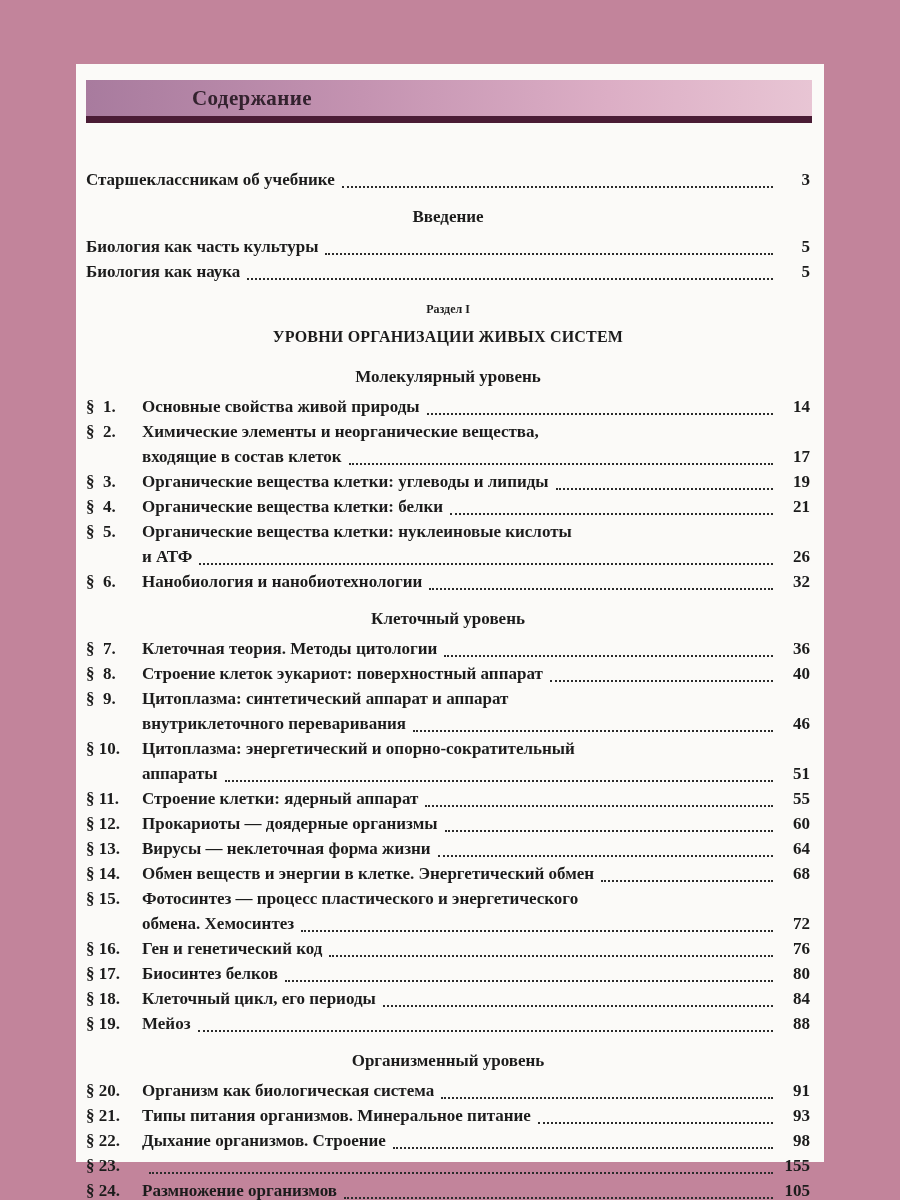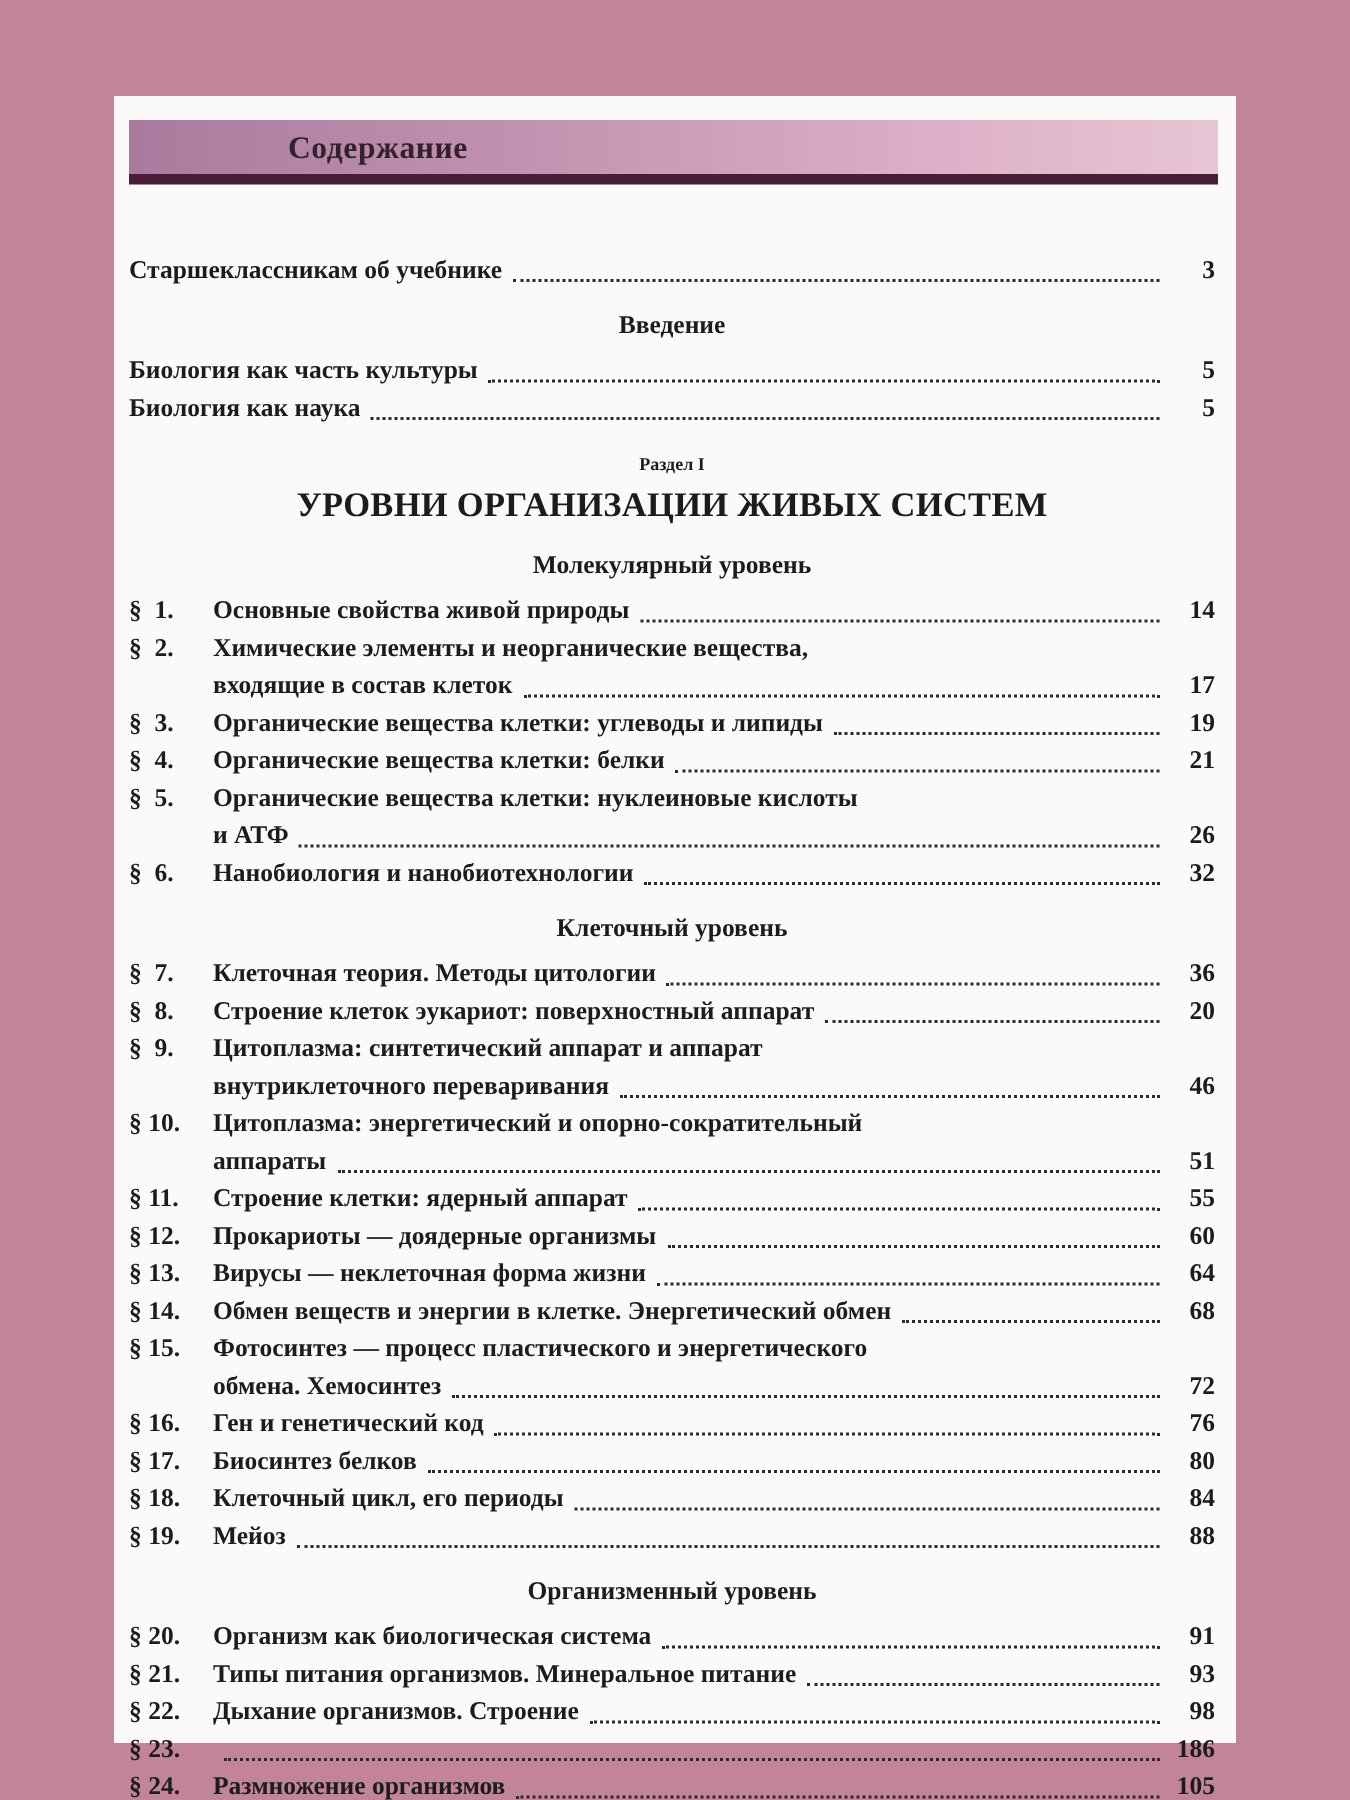--- a/index.html
+++ b/index.html
@@ -39,21 +39,21 @@
   .txt { white-space: nowrap; }
   .leader {
     flex: 1 1 auto; min-width: 18px;
     border-bottom: 2px dotted #2b2b2b;
     margin: 0 5px 4px 7px;
   }
   .pg { flex: 0 0 auto; min-width: 32px; text-align: right; }
 
   .h-sec  { text-align: center; font-size: 17px; line-height: 26px; margin: 12px 0 4px; }
   .h-part { text-align: center; font-size: 12px; line-height: 26px; margin: 12px 0 0; }
-  .h-big  { text-align: center; font-size: 23px; line-height: 30px; margin: 0 0 2px; letter-spacing: 0.2px; }
+  .h-big  { text-align: center; font-size: 16px; line-height: 30px; margin: 0 0 2px; letter-spacing: 0.2px; }
 </style>
 </head>
 <body>
 
 <div class="page">
 
   <div class="header-band">
     <span class="header-title">Содержание</span>
   </div>
   <div class="header-bar"></div>
@@ -141,21 +141,21 @@
     <div class="e">
       <span class="num">§  7.</span>
       <span class="txt">Клеточная теория. Методы цитологии</span>
       <span class="leader"></span>
       <span class="pg">36</span>
     </div>
     <div class="e">
       <span class="num">§  8.</span>
       <span class="txt">Строение клеток эукариот: поверхностный аппарат</span>
       <span class="leader"></span>
-      <span class="pg">20</span>
+      <span class="pg">40</span>
     </div>
 
     <div>
       <div class="r1">
         <span class="num">§  9.</span>
         <span class="txt">Цитоплазма: синтетический аппарат и аппарат</span>
       </div>
       <div class="e">
         <span class="num"></span>
         <span class="txt">внутриклеточного переваривания</span>
@@ -256,21 +256,21 @@
     </div>
     <div class="e">
       <span class="num">§ 22.</span>
       <span class="txt">Дыхание организмов. Строение</span>
       <span class="leader"></span>
       <span class="pg">98</span>
     </div>
     <div class="e">
       <span class="num">§ 23.</span>
       <span class="leader"></span>
-      <span class="pg">186</span>
+      <span class="pg">155</span>
     </div>
     <div class="e">
       <span class="num">§ 24.</span>
       <span class="txt">Размножение организмов</span>
       <span class="leader"></span>
       <span class="pg">105</span>
     </div>
 
   </div>
 </div>

